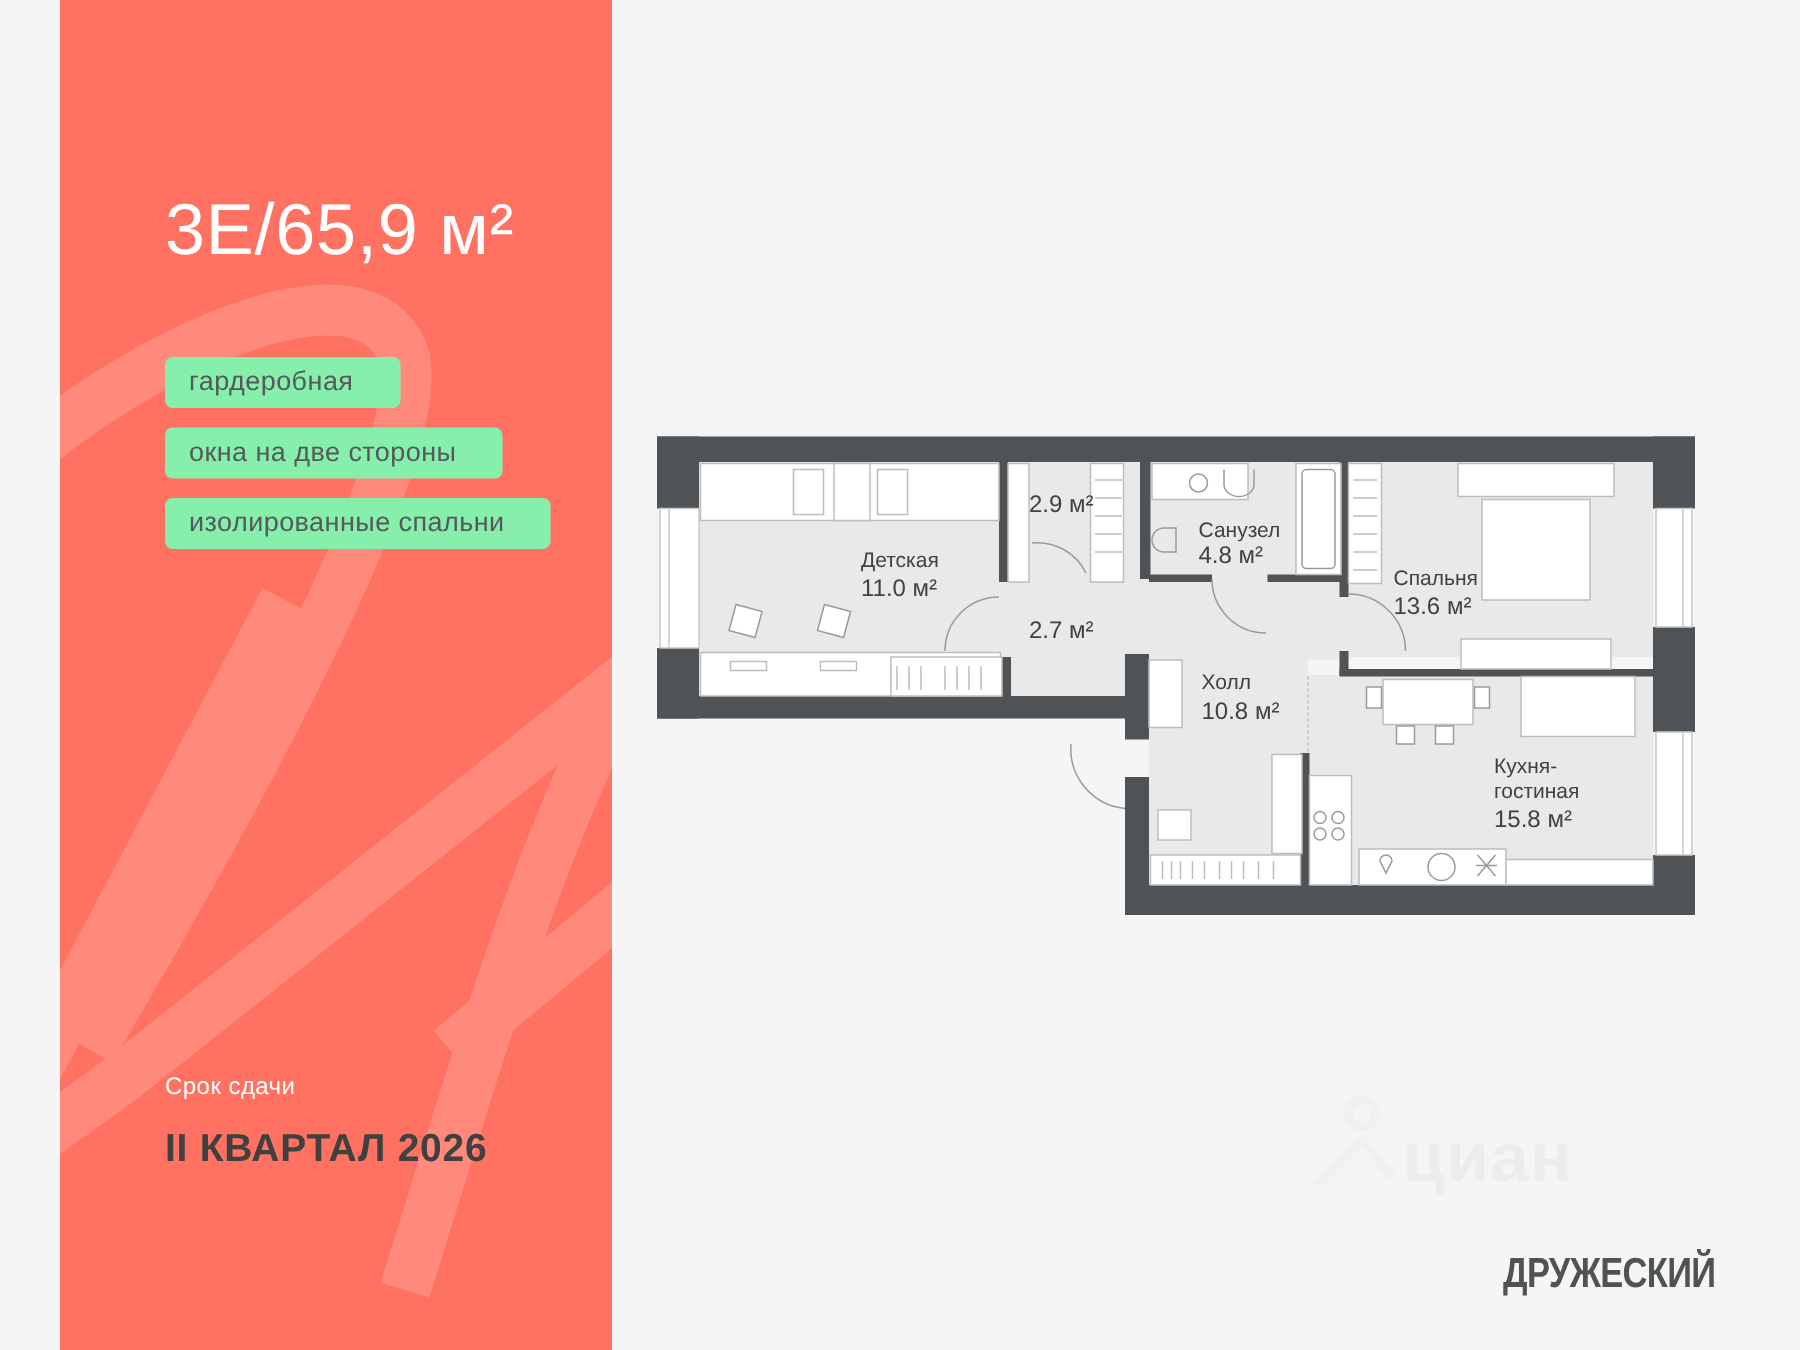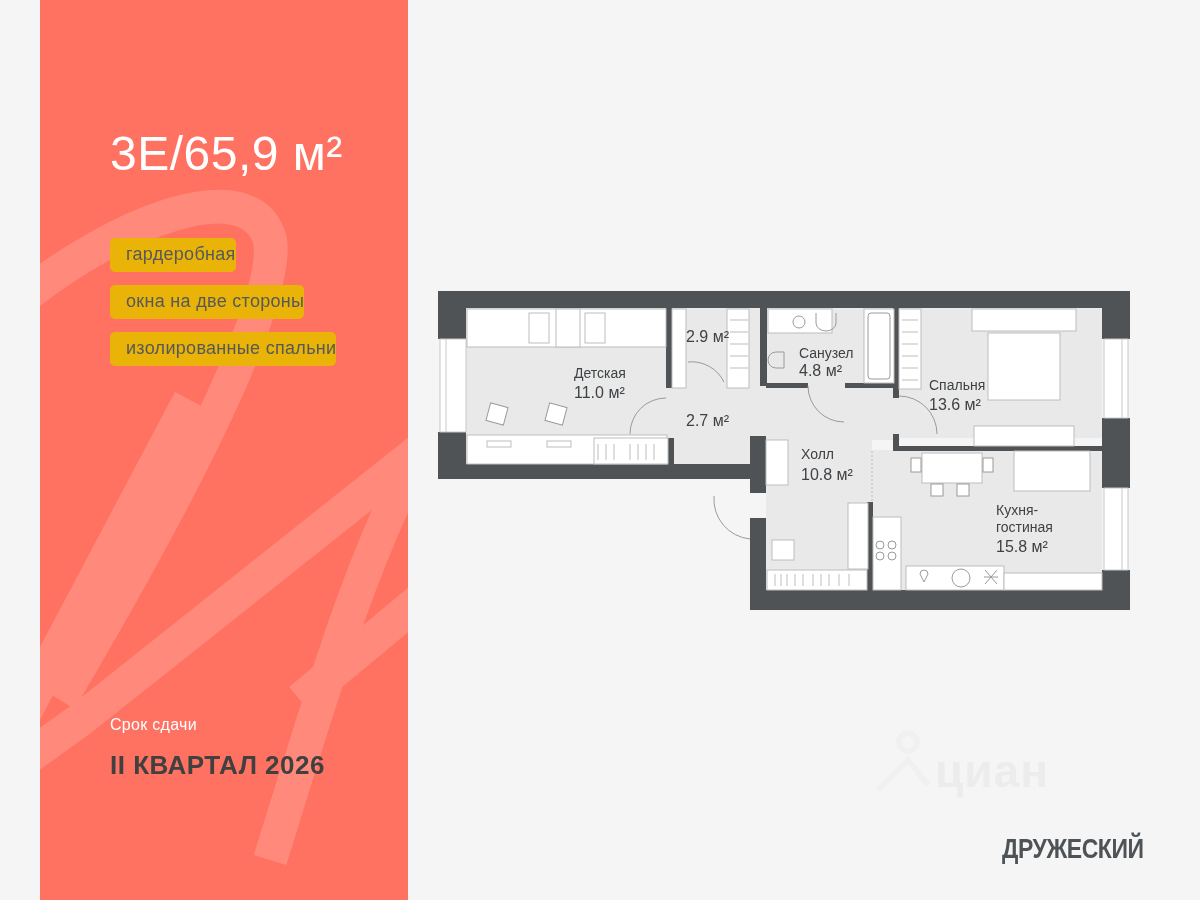--- a/index.html
+++ b/index.html
@@ -1,21 +1,21 @@
 <!DOCTYPE html>
 <html><head>
 <meta charset="utf-8">
 <style>
   html, body { margin:0; padding:0; }
   body { width:1200px; height:900px; position:relative; overflow:hidden; background:#f5f5f5; font-family:"Liberation Sans", sans-serif; }
   .left { position:absolute; left:0; top:0; width:368px; height:900px; background:#ff7262; overflow:hidden;margin-left:40px; }
   .left svg.deco { position:absolute; left:0; top:0; }
   .title { position:absolute; left:70px; top:126px; color:#fff; font-size:48px; font-weight:500; letter-spacing:0.5px; }
   .tags { position:absolute; left:70px; top:238px; }
-  .tag { display:inline-block; background:#eab308; color:#55595c; font-size:18px; padding:6px 0 7px 16px; border-radius:5px; margin-bottom:13px; letter-spacing:0.3px; }
+  .tag { display:inline-block; background:#86efac; color:#55595c; font-size:18px; padding:6px 31px 7px 16px; border-radius:5px; margin-bottom:13px; letter-spacing:0.3px; }
   .tag-wrap { display:block; }
   .deadline-label { position:absolute; left:70px; top:716px; color:#fff; font-size:16px; letter-spacing:0.3px; }
   .deadline-value { position:absolute; left:70px; top:750px; color:#404040; font-size:26px; font-weight:700; letter-spacing:0.5px; }
   .plan { position:absolute; left:0; top:0; width:832px; height:900px; }
   .brand { position:absolute; left:1002px; top:833px; color:#4f5356; font-size:28px; font-weight:700; letter-spacing:-0.5px; transform:scaleX(0.82); transform-origin:left center; }
   .watermark { position:absolute; left:868px; top:730px; width:200px; height:100px; opacity:0.5; }
   .wm-text { position:absolute; left:935px; top:744px; color:#ececec; font-size:46px; font-weight:700; letter-spacing:1px; }
   .room-label { position:absolute; color:#3e4245; font-size:14px; }
   .room-area { position:absolute; color:#3e4245; font-size:16px; }
 </style>

